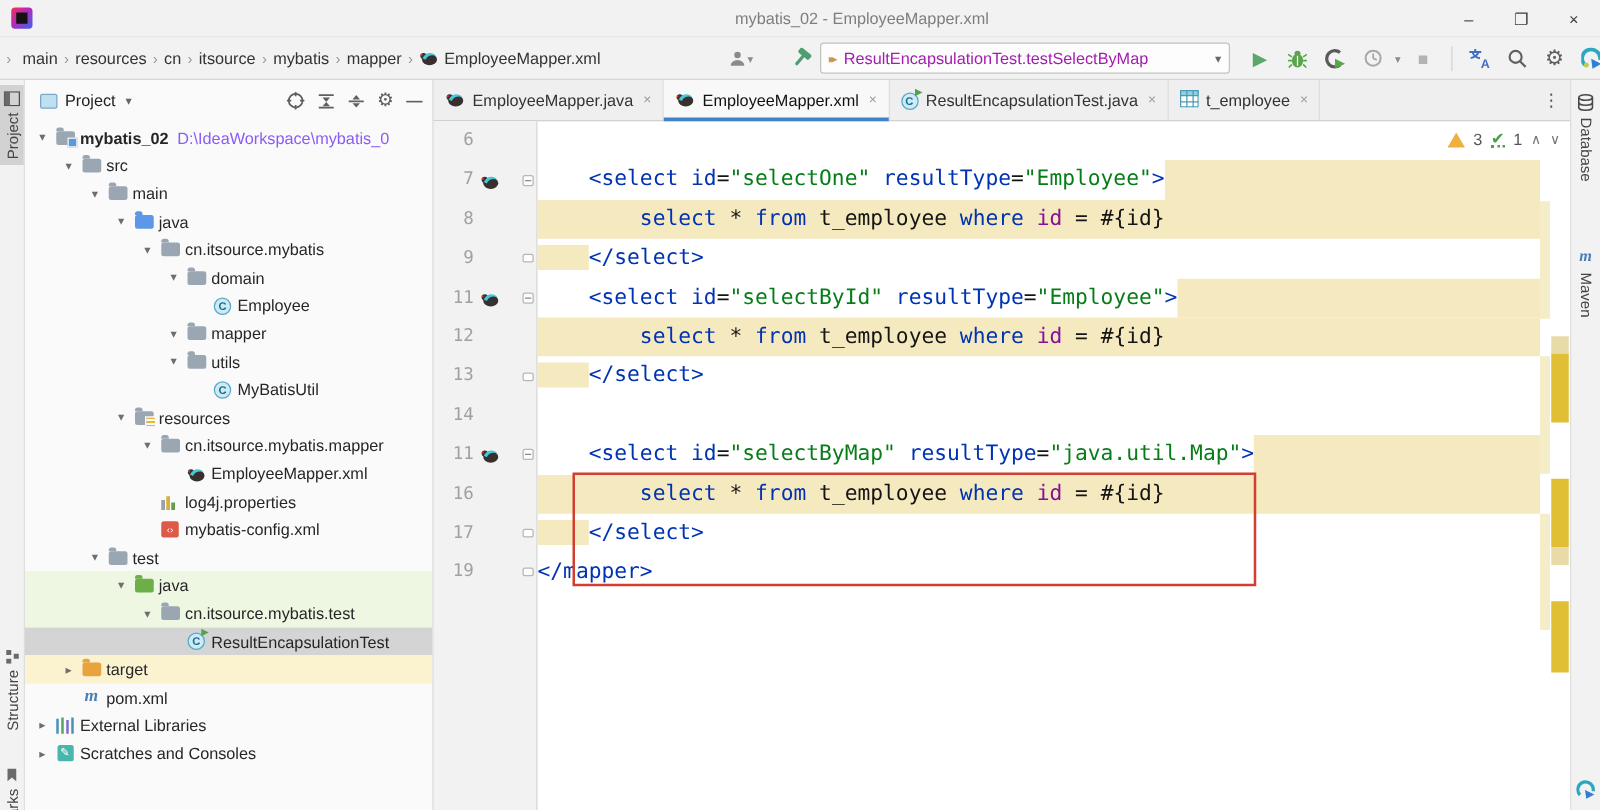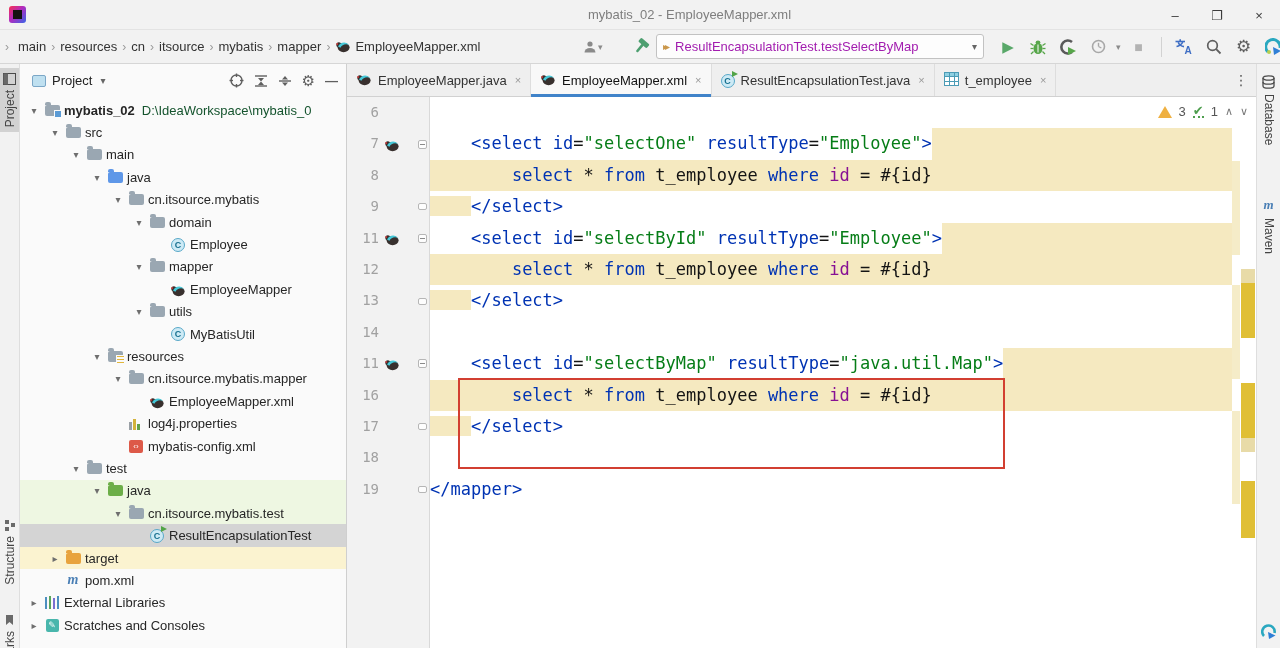--- a/index.html
+++ b/index.html
@@ -56,21 +56,21 @@
   .pp-win-ic{width:14px;height:12px;border:1px solid #7ba7c7;background:#bfe0f0;border-radius:2px;}
   .tree{flex:1;overflow:hidden;padding-top:2px;}
   .tree-row{height:22.4px;display:flex;align-items:center;white-space:nowrap;}
   .tree-row.green{background:#eef7e2;}
   .tree-row.yellow{background:#fbf3d0;}
   .tree-row.selected{background:#d4d4d4;}
   .chev{width:16px;color:#6e6e6e;font-size:10px;text-align:center;flex:none;}
   .ticon{width:20px;display:flex;align-items:center;justify-content:center;flex:none;}
   .tlabel{margin-left:2px;color:#262626;}
   .tlabel.b{font-weight:bold;}
-  .tsuffix{color:#14532d;margin-left:7px;}
+  .tsuffix{color:#8b5cf6;margin-left:7px;}
   .fold-ic{width:15px;height:11px;border-radius:2px;background:#9aa7b2;position:relative;display:inline-block;}
   .fold-ic::before{content:"";position:absolute;top:-3px;left:0;width:6px;height:3px;border-radius:2px 2px 0 0;background:inherit;}
   .fold-ic.blue{background:#5e97e8;}
   .fold-ic.green{background:#6cae48;}
   .fold-ic.orange{background:#e8a33d;}
   .fold-ic.root::after{content:"";position:absolute;right:-2px;bottom:-2px;width:6px;height:6px;background:#5b9bd5;border:1px solid #fafafa;}
   .fold-ic.res::after{content:"";position:absolute;right:-2px;bottom:-2px;width:7px;height:7px;background:repeating-linear-gradient(#e2b73c 0 1.5px,#fafafa 1.5px 3px);border:1px solid #fafafa;}
   .class-ic{width:14px;height:14px;border-radius:50%;background:#cdeaf5;border:1px solid #58a8c8;color:#17708f;font-size:9px;font-weight:bold;line-height:13px;text-align:center;display:inline-block;position:relative;}
   .class-ic.test::after{content:"";position:absolute;right:-4px;top:-4px;border-left:6px solid #51a447;border-top:3.5px solid transparent;border-bottom:3.5px solid transparent;}
   .props-ic{width:14px;height:13px;display:inline-flex;align-items:flex-end;gap:1px;}
@@ -351,32 +351,20 @@
           </span>
           <span class="tlabel">Employee</span>
         </div>
         <div class="tree-row" style="padding-left: 111px;">
           <span class="chev">▾</span>
           <span class="ticon">
             <span class="fold-ic"></span>
           </span>
           <span class="tlabel">mapper</span>
         </div>
-        <div class="tree-row" style="padding-left: 132px;">
-          <span class="chev"></span>
-          <span class="ticon">
-            <svg width="16" height="15" viewBox="0 0 16 15">
-              <ellipse cx="8.6" cy="9.6" rx="6" ry="4.6" fill="#38302e"></ellipse>
-              <circle cx="3.8" cy="6.8" r="2.5" fill="#38302e"></circle>
-              <path d="M3 8.6 C5.6 3.2 11.6 3.4 14 7 C11 5.4 7 6.4 5.4 9.8 Z" fill="#45c8d8"></path>
-              <circle cx="2.2" cy="6" r="0.9" fill="#cc3333"></circle>
-            </svg>
-          </span>
-          <span class="tlabel">EmployeeMapper</span>
-        </div>
         <div class="tree-row" style="padding-left: 111px;">
           <span class="chev">▾</span>
           <span class="ticon">
             <span class="fold-ic"></span>
           </span>
           <span class="tlabel">utils</span>
         </div>
         <div class="tree-row" style="padding-left: 132px;">
           <span class="chev"></span>
           <span class="ticon">
@@ -660,29 +648,20 @@
           <span class="gslot"></span>
           <span class="fslot">
             <span class="fm end"></span>
           </span>
           <div class="code-text">
             <span class="toks"><span class="tok pl hl-lead">    </span><span class="tok tag">&lt;/select&gt;</span></span>
             <span class="tailfill"></span>
           </div>
         </div>
         <div class="code-line">
-          <span class="lnum">18</span>
-          <span class="gslot"></span>
-          <span class="fslot"></span>
-          <div class="code-text">
-            <span class="toks"></span>
-            <span class="tailfill"></span>
-          </div>
-        </div>
-        <div class="code-line">
           <span class="lnum">19</span>
           <span class="gslot"></span>
           <span class="fslot">
             <span class="fm end"></span>
           </span>
           <div class="code-text">
             <span class="toks"><span class="tok tag">&lt;/mapper&gt;</span></span>
             <span class="tailfill"></span>
           </div>
         </div>

